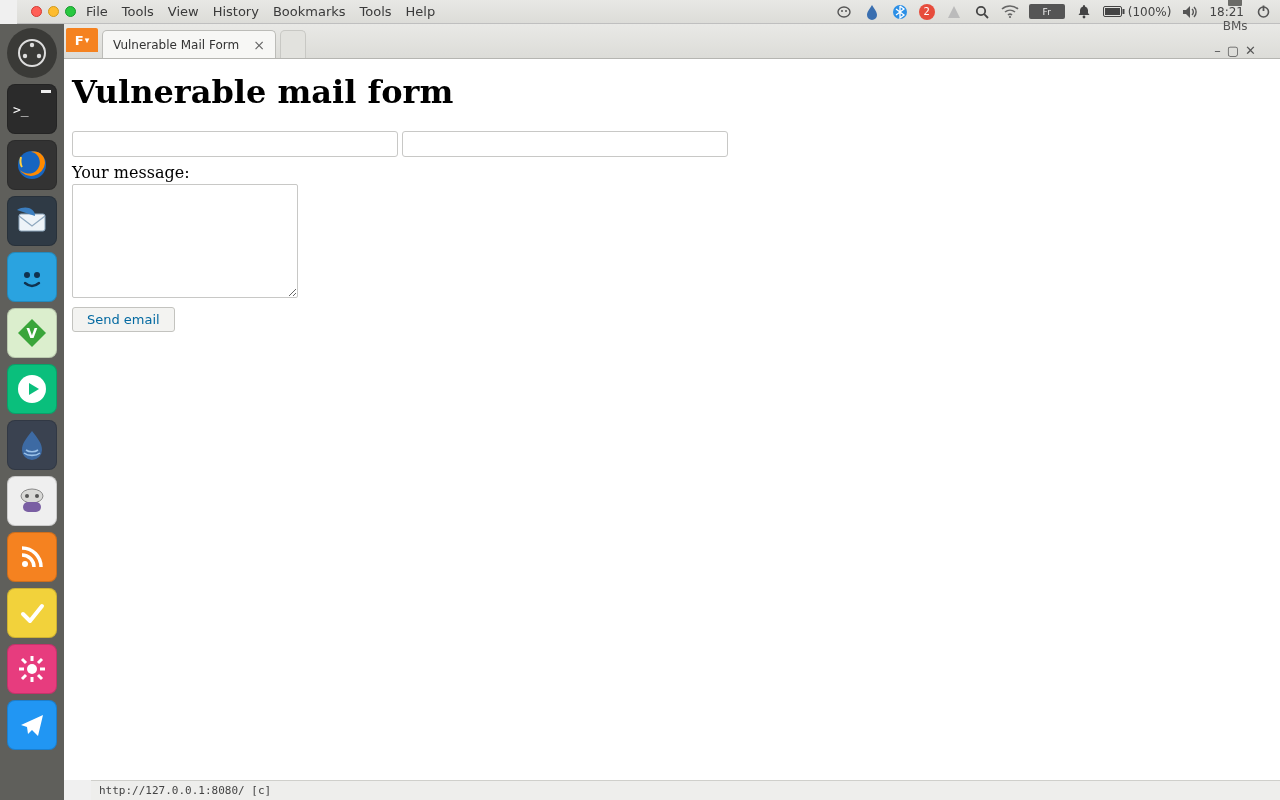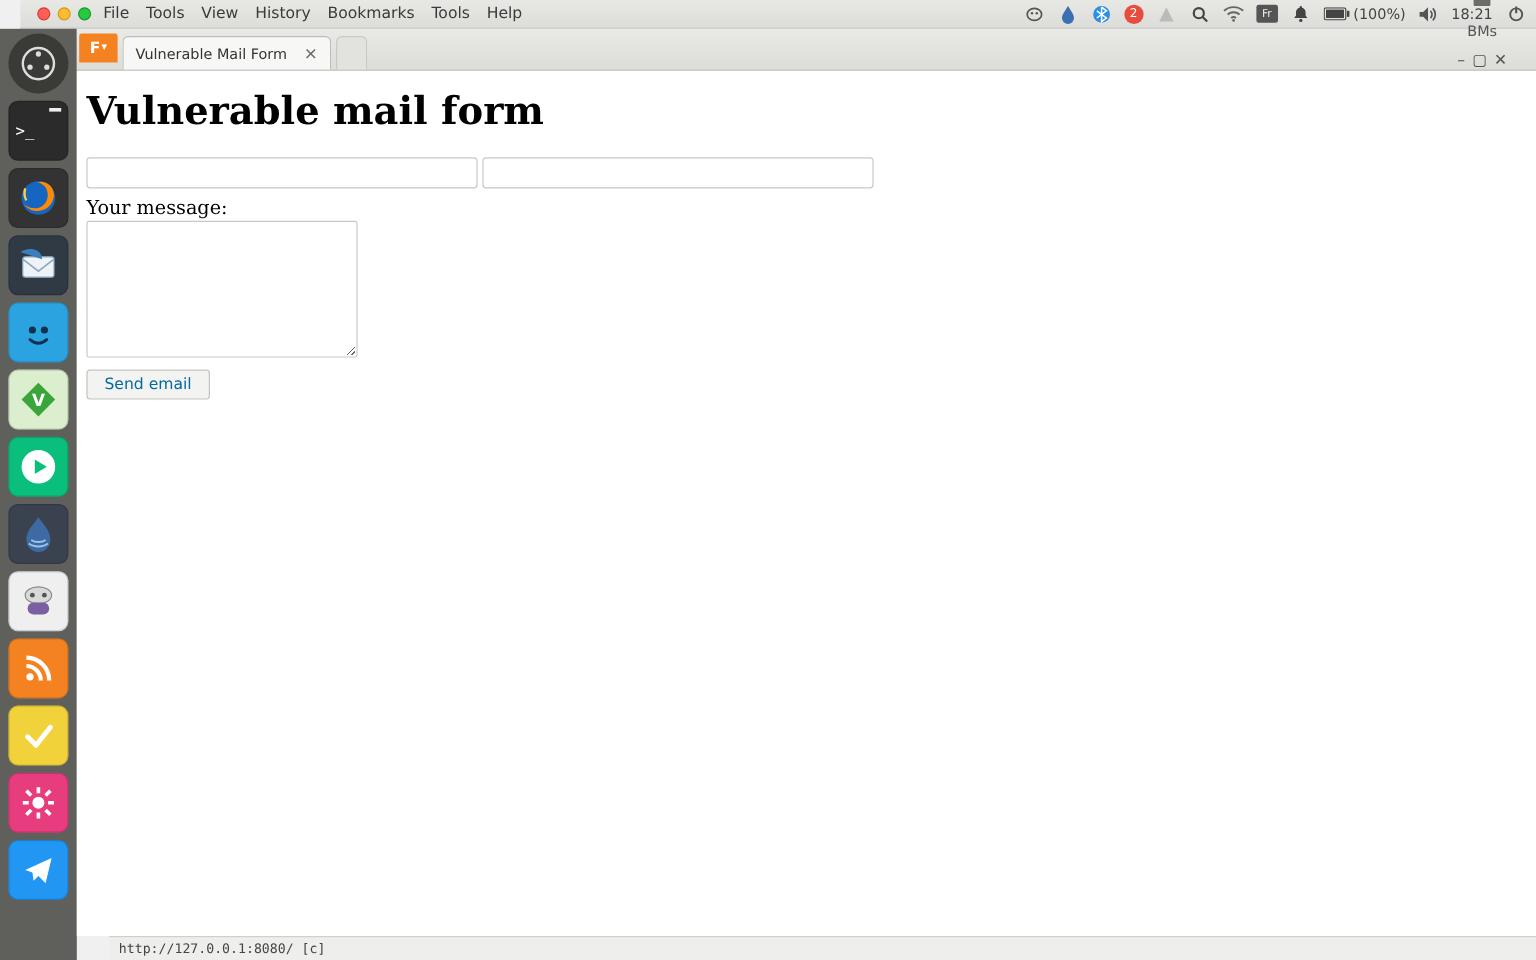--- a/index.html
+++ b/index.html
@@ -42,21 +42,21 @@
     color:#444;
     font-size:12px;
   }
   .sys-ic { width:18px; height:18px; display:flex; align-items:center; justify-content:center; }
   .badgecircle {
     width:16px; height:16px; border-radius:50%;
     background:#e74c3c; color:#fff; font-size:10px;
     display:flex; align-items:center; justify-content:center;
   }
   .kb-ic {
-    width:18px; height:15px; background:#555; color:#eee;
+    width:36px; height:15px; background:#555; color:#eee;
     font-size:9px; display:flex; align-items:center; justify-content:center;
     border-radius:2px;
   }
 
   
   .dock {
     position:absolute;
     top:24px; bottom:0; left:0;
     width:64px;
     background: #5f5f5b;

